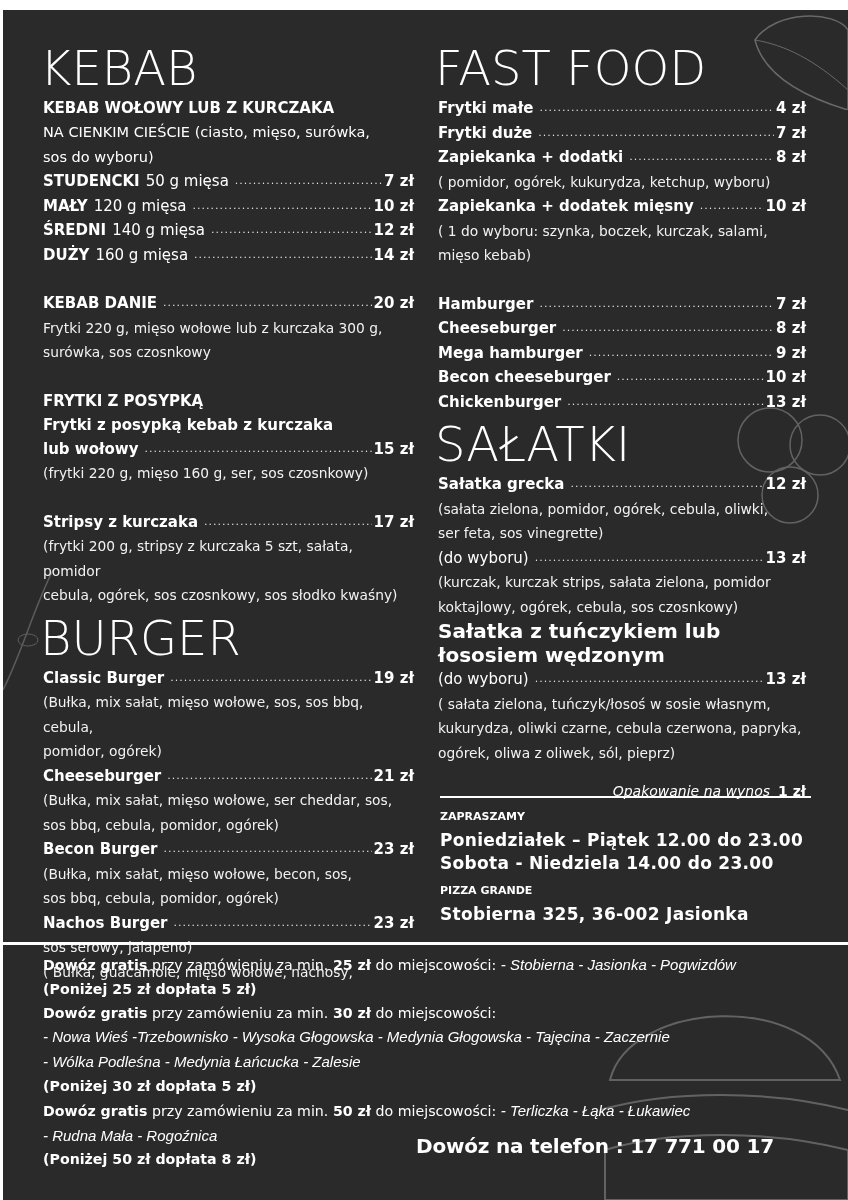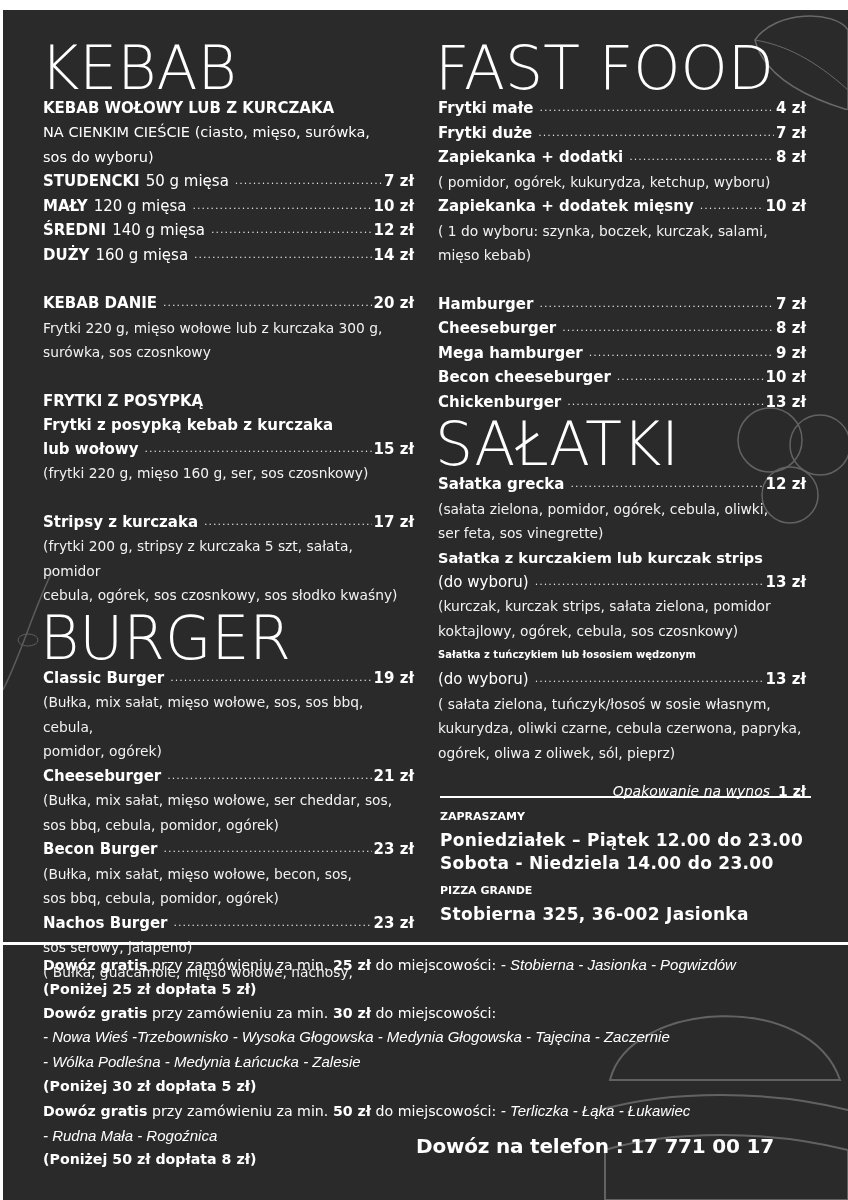--- a/index.html
+++ b/index.html
@@ -8,21 +8,21 @@
     font-family:"DejaVu Sans", sans-serif; color:#ffffff;
   }
   .board {
     position:absolute; left:3px; top:10px; width:845px; height:1190px;
     background:#2a2a2a;
   }
   .col { position:absolute; }
   .col-left { left:43px; top:40px; width:371px; }
   .col-right { left:438px; top:40px; width:368px; }
   .h1 {
-    font-family:"DejaVu Sans", sans-serif; font-weight:200; font-size:60px; line-height:56px;
+    font-family:"DejaVu Sans", sans-serif; font-weight:200; font-size:48px; line-height:56px;
     letter-spacing:0px; color:#fff; margin:0;
     -webkit-text-stroke:0px;
   }
   .row { display:flex; align-items:flex-start; font-size:15px; line-height:24.5px; white-space:nowrap; }
   .row .name { font-weight:bold; }
   .row .sub { font-weight:normal; margin-left:6px; }
   .row .dots { flex:1; overflow:hidden; margin:0 2px 0 6px; color:#e0e0e0; font-size:11px; letter-spacing:1px; }
   .row .dots::before { content:"................................................................................................................................................................."; }
   .row .price { font-weight:bold; }
   .desc { font-size:13.8px; line-height:24.5px; color:#f2f2f2; }
@@ -211,29 +211,28 @@
   </div>
 
   <div class="h1" style="margin-left:-3px;margin-top:2px;">SAŁATKI</div>
   <div class="row">
     <span class="name">Sałatka grecka</span>
     <span class="dots"></span>
     <span class="price">12 zł</span>
   </div>
   <div class="desc">(sałata zielona, pomidor, ogórek, cebula, oliwki,</div>
   <div class="desc">ser feta, sos vinegrette)</div>
-  <div class="title-caps" style="font-size:14.5px">Sałatka z kurczakiem  lub kurczak strips</div>
   <div class="row">
     <span class="plain" style="font-size:15px"> (do wyboru)</span>
     <span class="dots"></span>
     <span class="price">13 zł</span>
   </div>
   <div class="desc">(kurczak, kurczak strips, sałata zielona, pomidor</div>
   <div class="desc">koktajlowy, ogórek, cebula, sos czosnkowy)</div>
-  <div class="title-caps" style="font-size:10px">Sałatka z tuńczykiem lub łososiem wędzonym</div>
+  <div class="title-caps" style="font-size:20px">Sałatka z tuńczykiem lub łososiem wędzonym</div>
   <div class="row">
     <span class="plain" style="font-size:15px">(do wyboru)</span>
     <span class="dots"></span>
     <span class="price">13 zł</span>
   </div>
   <div class="desc">( sałata zielona, tuńczyk/łosoś  w sosie własnym,</div>
   <div class="desc">kukurydza, oliwki czarne, cebula czerwona, papryka,</div>
   <div class="desc">ogórek, oliwa z oliwek, sól, pieprz)</div>
 
   <div class="right-note" style="margin-top:14px;">

